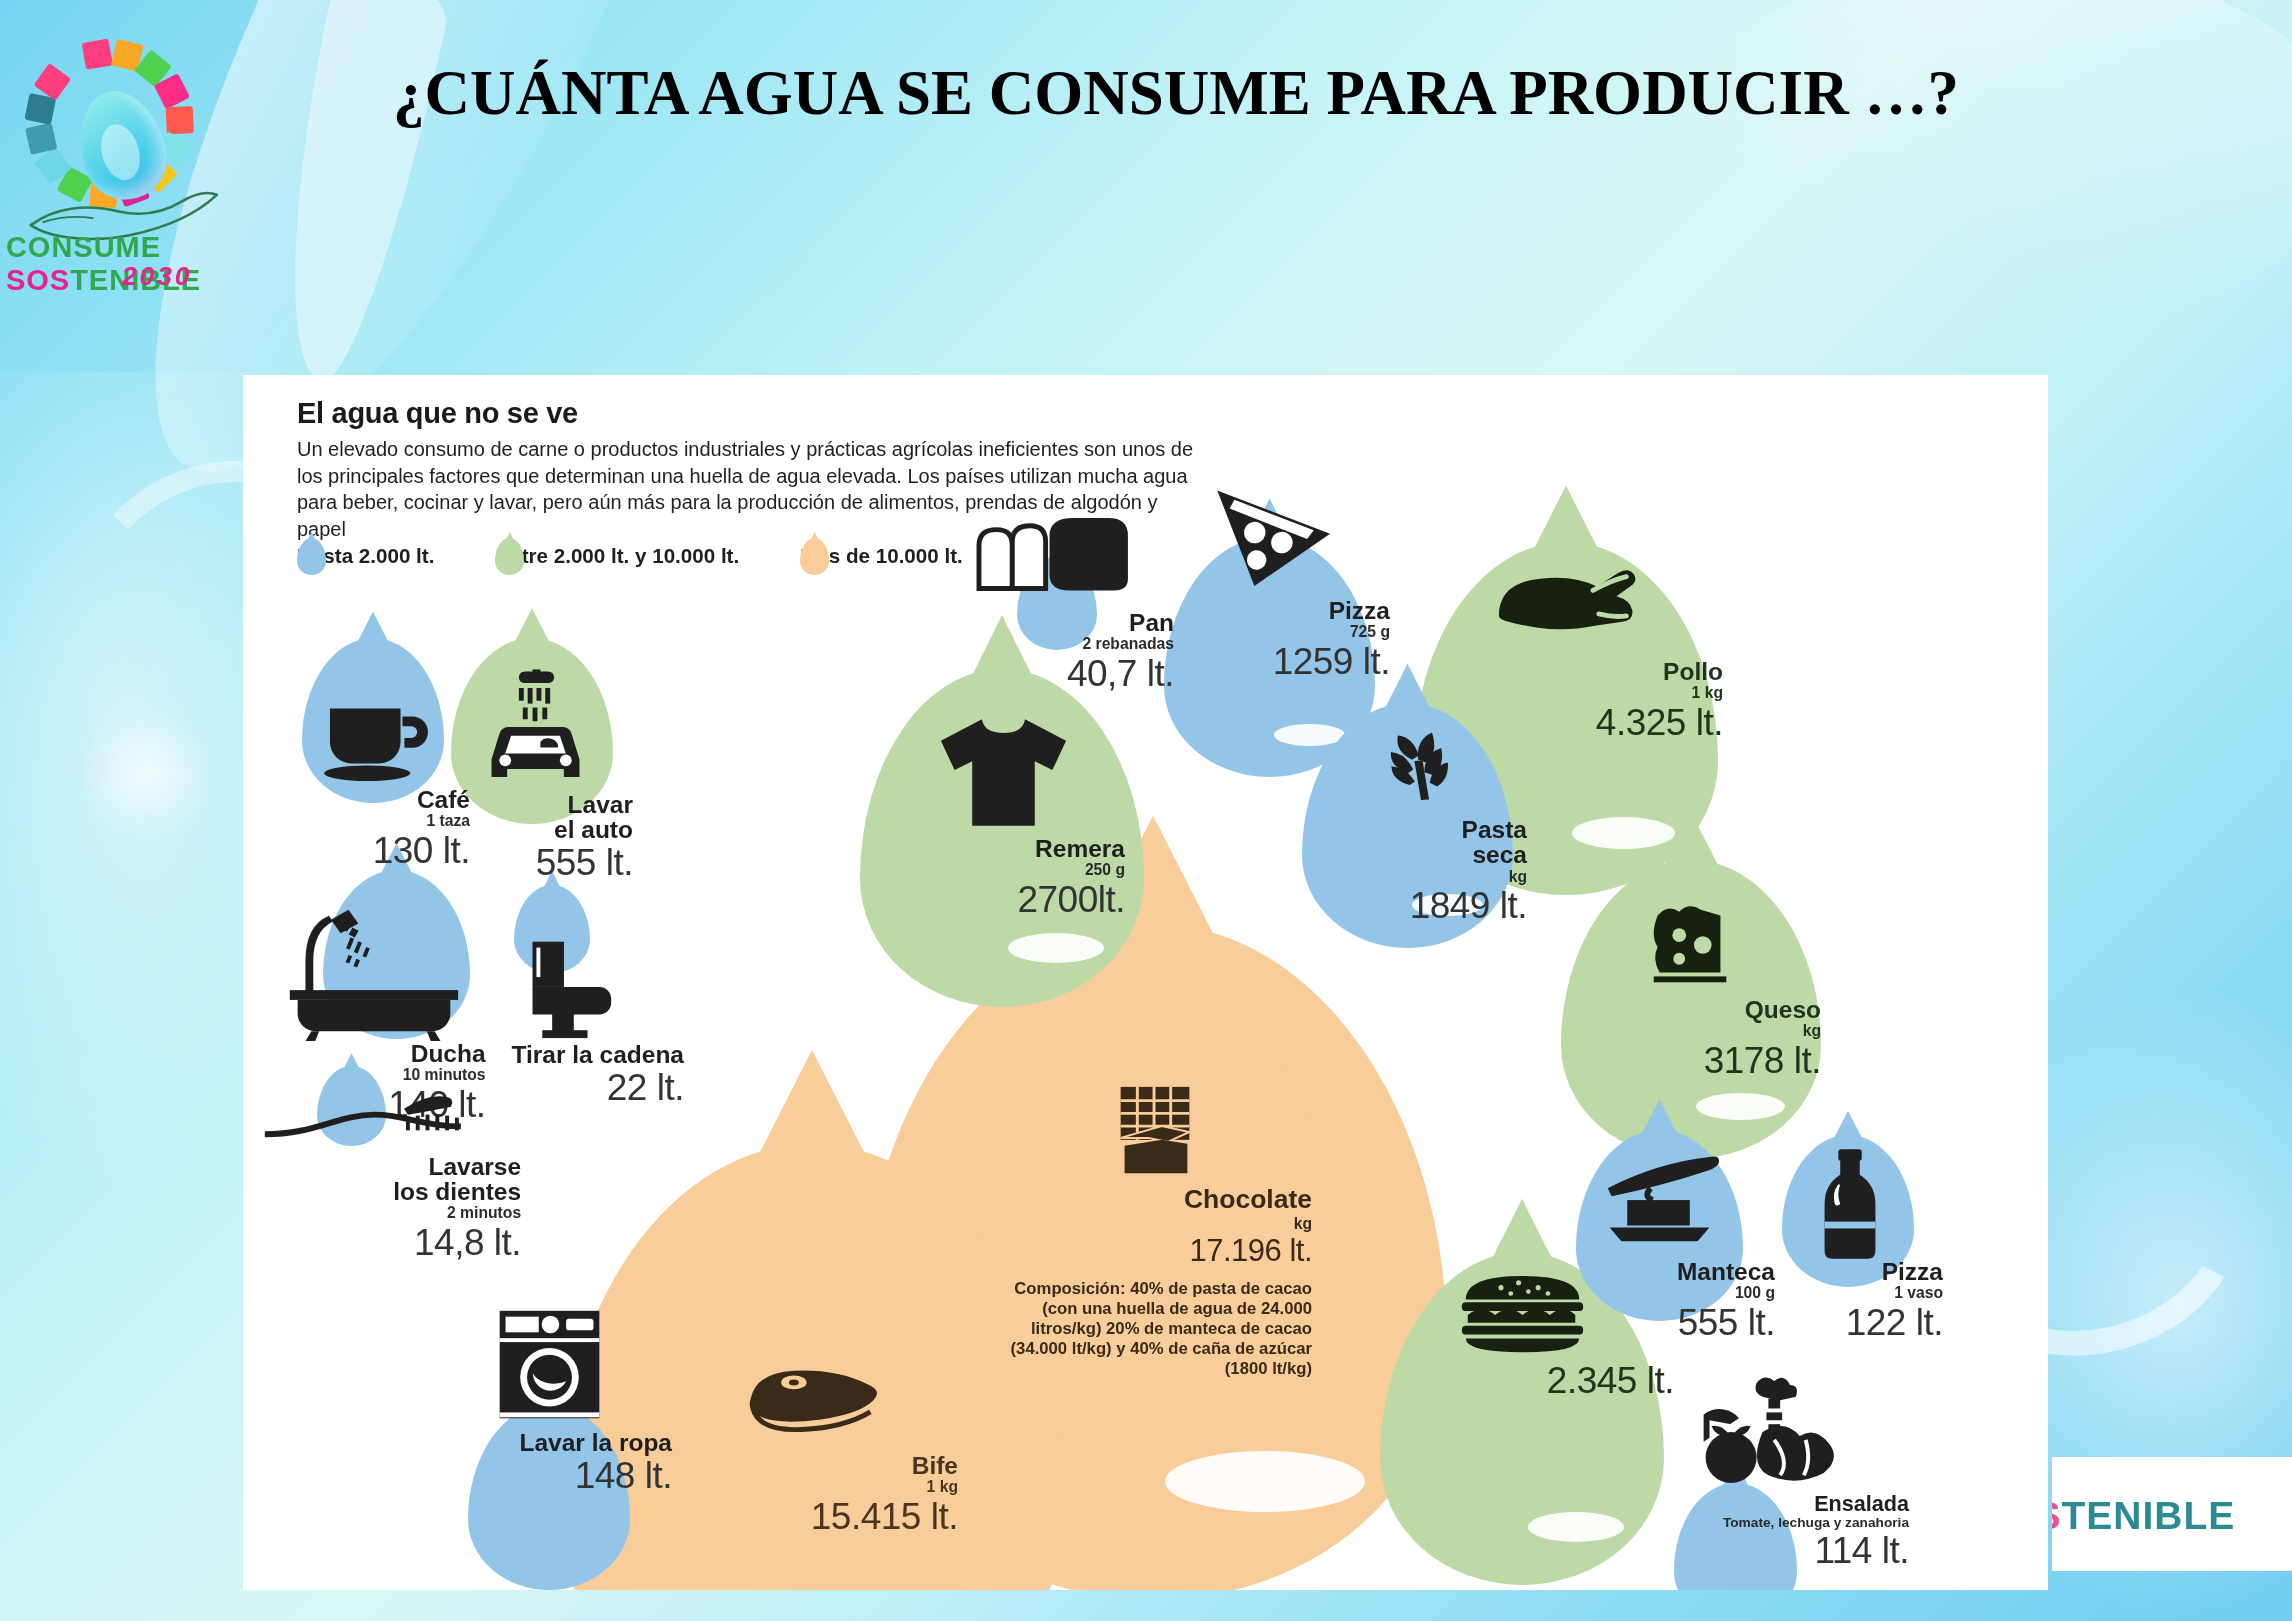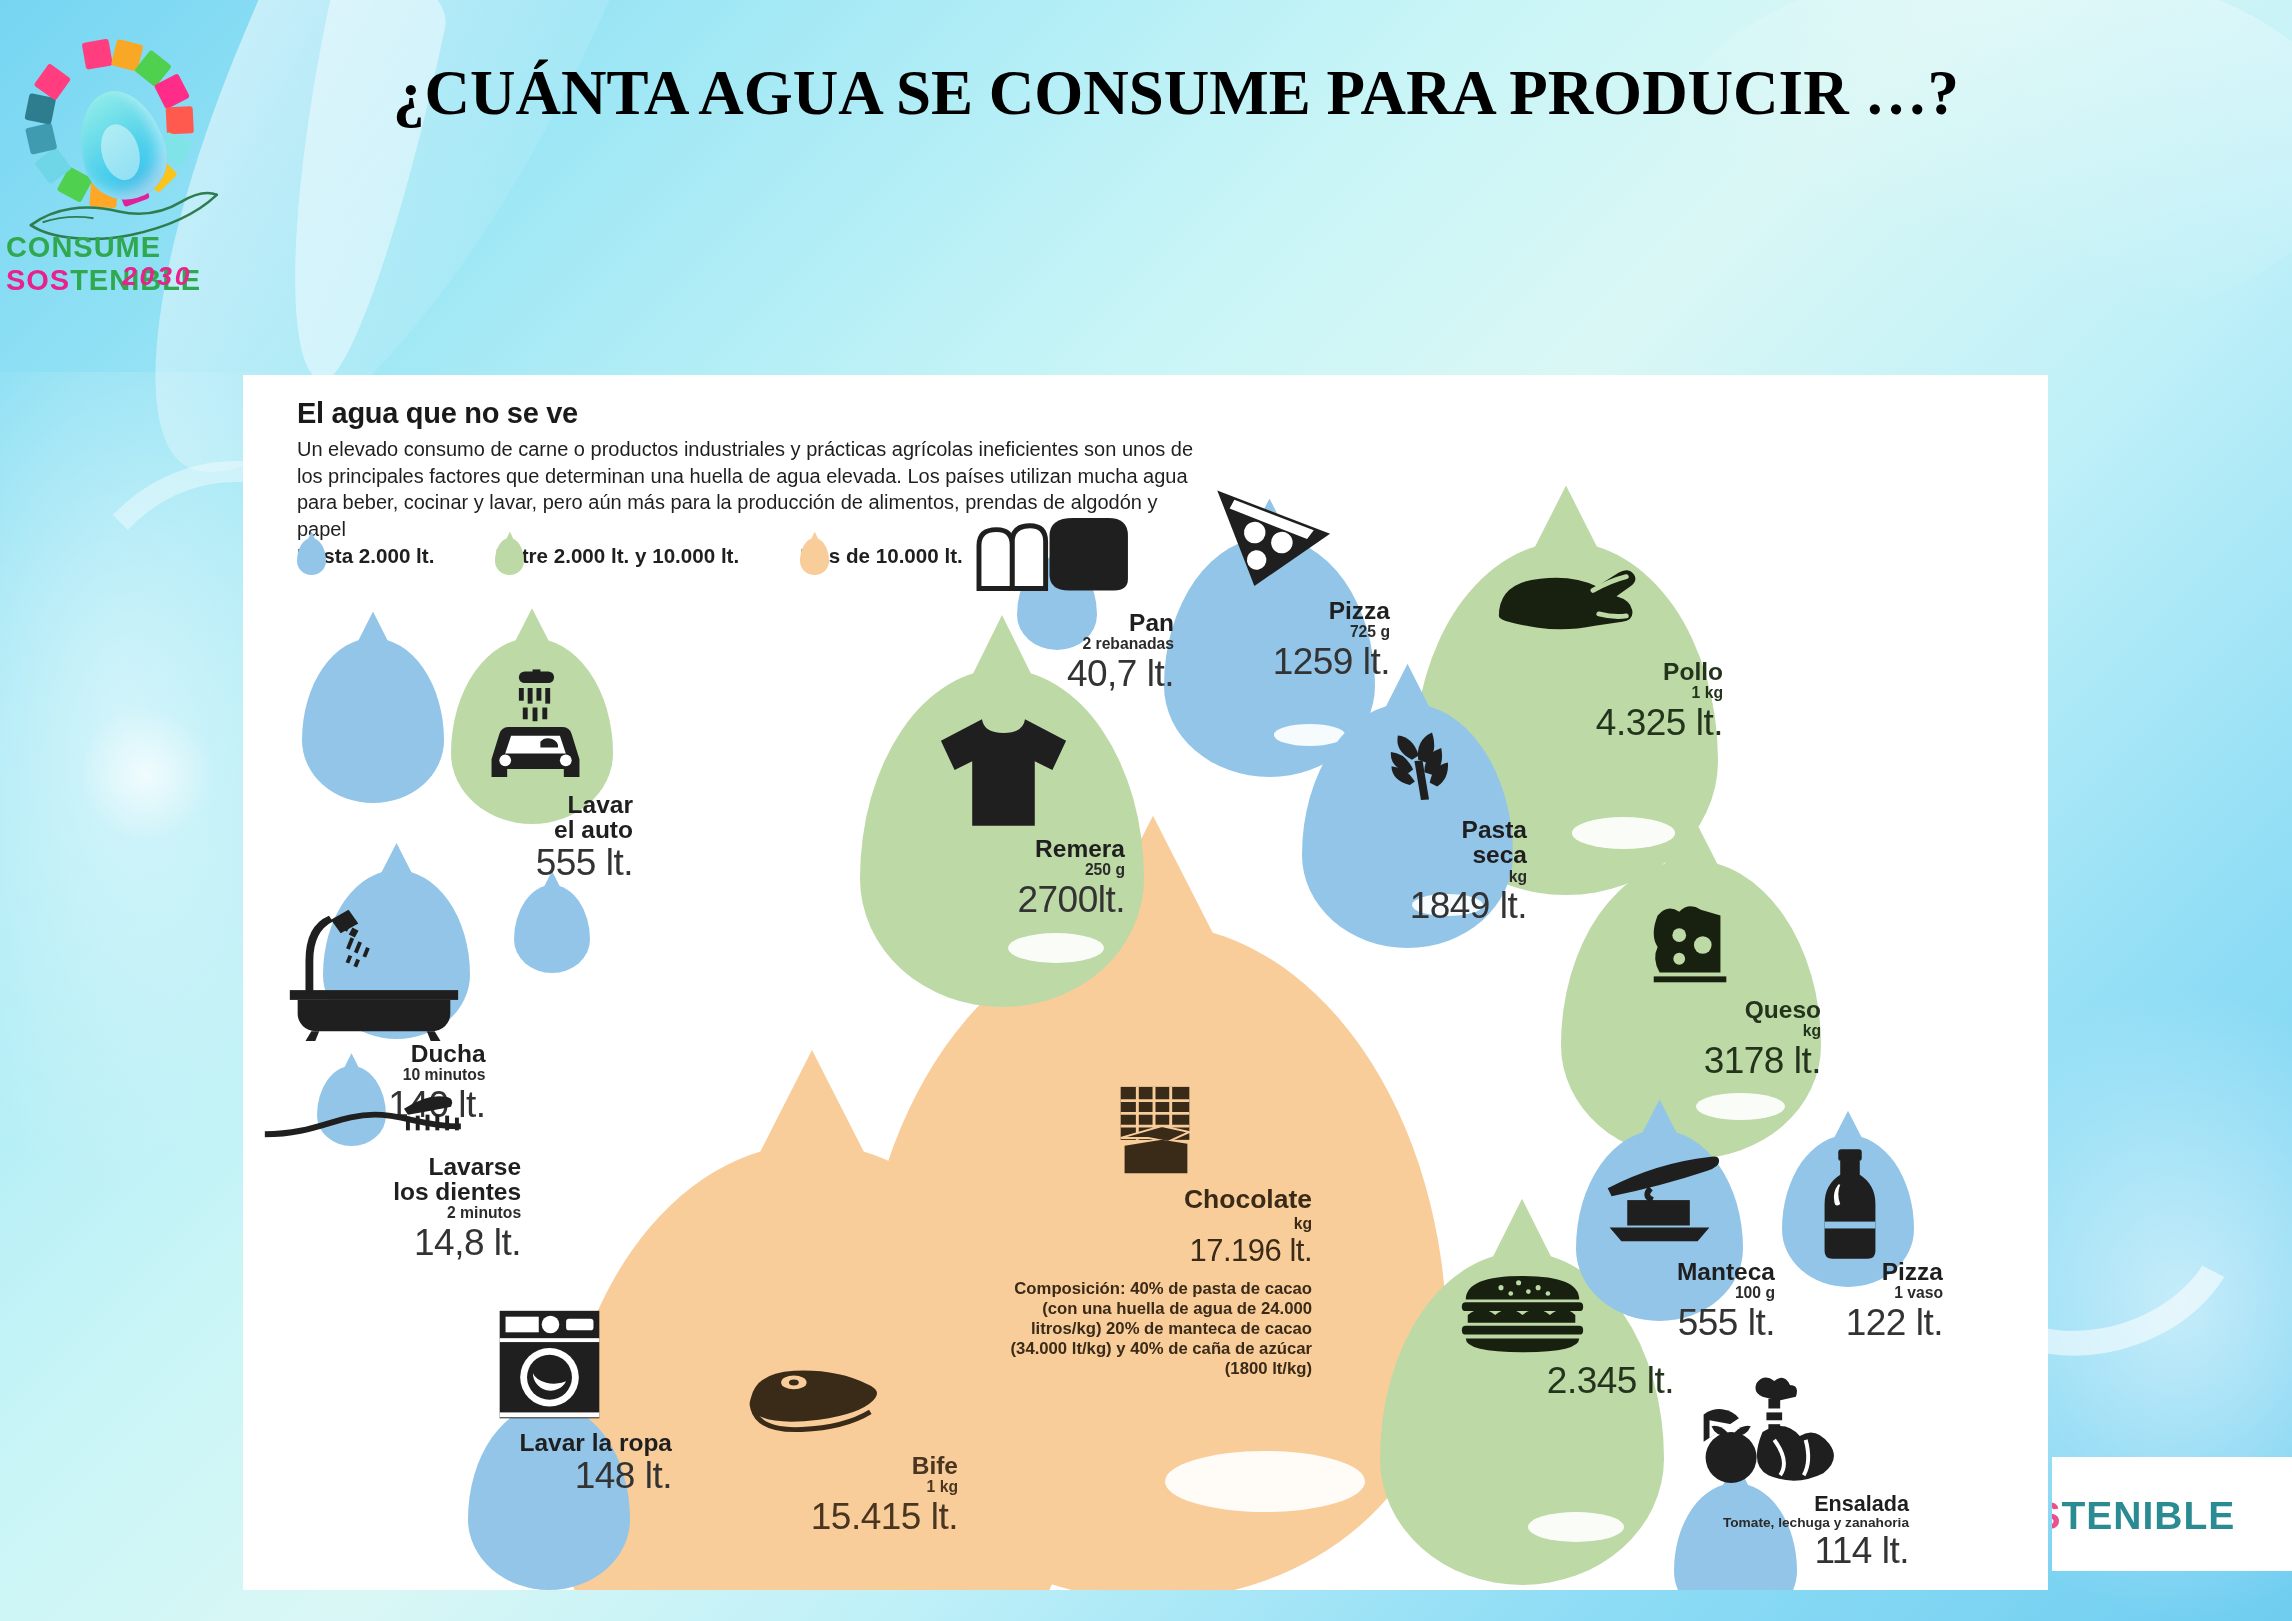--- a/index.html
+++ b/index.html
@@ -225,20 +225,30 @@
   <div class="drop blue sheen" style="left:80px; top:495px; width:147px; height:169px;"></div>
 
   <div class="drop blue" style="left:271px; top:510px; width:76px; height:88px;"></div>
 
   <div class="drop blue" style="left:74px; top:691px; width:69px; height:80px;"></div>
 
   <div class="drop blue" style="left:225px; top:1029px; width:162px; height:186px;"></div>
 
   <div class="drop blue" style="left:774px; top:182px; width:80px; height:93px;"></div>
 
+  <div class="item" style="left:41px; top:314px; width:186px;">
+    <svg class="icon" width="118" height="98" viewBox="0 0 120 100">
+      <path d="M12 20 h72 v34 a22 22 0 0 1 -22 22 h-28 a22 22 0 0 1 -22 -22 z" fill="#1f1f1f"></path>
+      <path d="M86 28 h10 a16 16 0 0 1 0 32 h-8 v-10 h7 a6 6 0 0 0 0 -12 h-9 z" fill="#1f1f1f"></path>
+      <ellipse cx="50" cy="86" rx="44" ry="8" fill="#1f1f1f"></ellipse>
+    </svg>
+    <div class="label">Café</div>
+    <div class="sublabel">1 taza</div>
+    <div class="value">130 lt.</div>
+  </div>
 
   <div class="item" style="left:194px; top:294px; width:196px;">
     <svg class="icon" width="127" height="123" viewBox="0 0 130 125">
       <rect x="48" y="2" width="36" height="12" rx="6" fill="#1f1f1f"></rect>
       <rect x="62" y="0" width="8" height="6" fill="#1f1f1f"></rect>
       <g fill="#1f1f1f">
         <rect x="48" y="19" width="5" height="13"></rect>
           <rect x="57" y="19" width="5" height="16"></rect>
         <rect x="66" y="19" width="5" height="13"></rect>
           <rect x="75" y="19" width="5" height="16"></rect>
@@ -273,20 +283,30 @@
       <rect x="10" y="88" width="172" height="10" fill="#1f1f1f"></rect>
       <path d="M18 98 h156 v14 a18 18 0 0 1 -18 18 h-120 a18 18 0 0 1 -18 -18 z" fill="#1f1f1f"></path>
       <path d="M32 130 l-6 10 h10 l4 -10 z" fill="#1f1f1f"></path>
       <path d="M158 130 l6 10 h-10 l-4 -10 z" fill="#1f1f1f"></path>
     </svg>
     <div class="label">Ducha</div>
     <div class="sublabel">10 minutos</div>
     <div class="value">140 lt.</div>
   </div>
 
+  <div class="item" style="left:196px; top:549px; width:245px;">
+    <svg class="icon" width="118" height="118" viewBox="0 0 120 120">
+      <rect x="30" y="18" width="32" height="46" fill="#1f1f1f"></rect>
+      <rect x="34" y="24" width="4" height="30" fill="#ffffff"></rect>
+      <path d="M30 64 h68 a12 12 0 0 1 12 12 v4 a12 12 0 0 1 -12 12 h-26 v18 h-22 v-18 h-20 z" fill="#1f1f1f"></path>
+      <rect x="40" y="108" width="46" height="8" fill="#1f1f1f"></rect>
+    </svg>
+    <div class="label">Tirar la cadena</div>
+    <div class="value">22 lt.</div>
+  </div>
 
   <div class="item" style="left:-5.9px; top:716px; width:284px;">
     <svg class="icon" width="245" height="63" viewBox="0 0 250 64">
       <path d="M8 44 C 60 44, 82 24, 120 24 C 150 24, 170 36, 208 36" fill="none" stroke="#1f1f1f" stroke-width="6"></path>
       <path d="M150 18 q24 -16 44 -12 q8 2 4 10 q-20 4 -44 8 z" fill="#1f1f1f"></path>
       <g fill="#1f1f1f">
         <rect x="152" y="26" width="4" height="14"></rect>
           <rect x="162" y="25" width="4" height="15"></rect>
         <rect x="172" y="24" width="4" height="16"></rect>
           <rect x="182" y="24" width="4" height="16"></rect>

